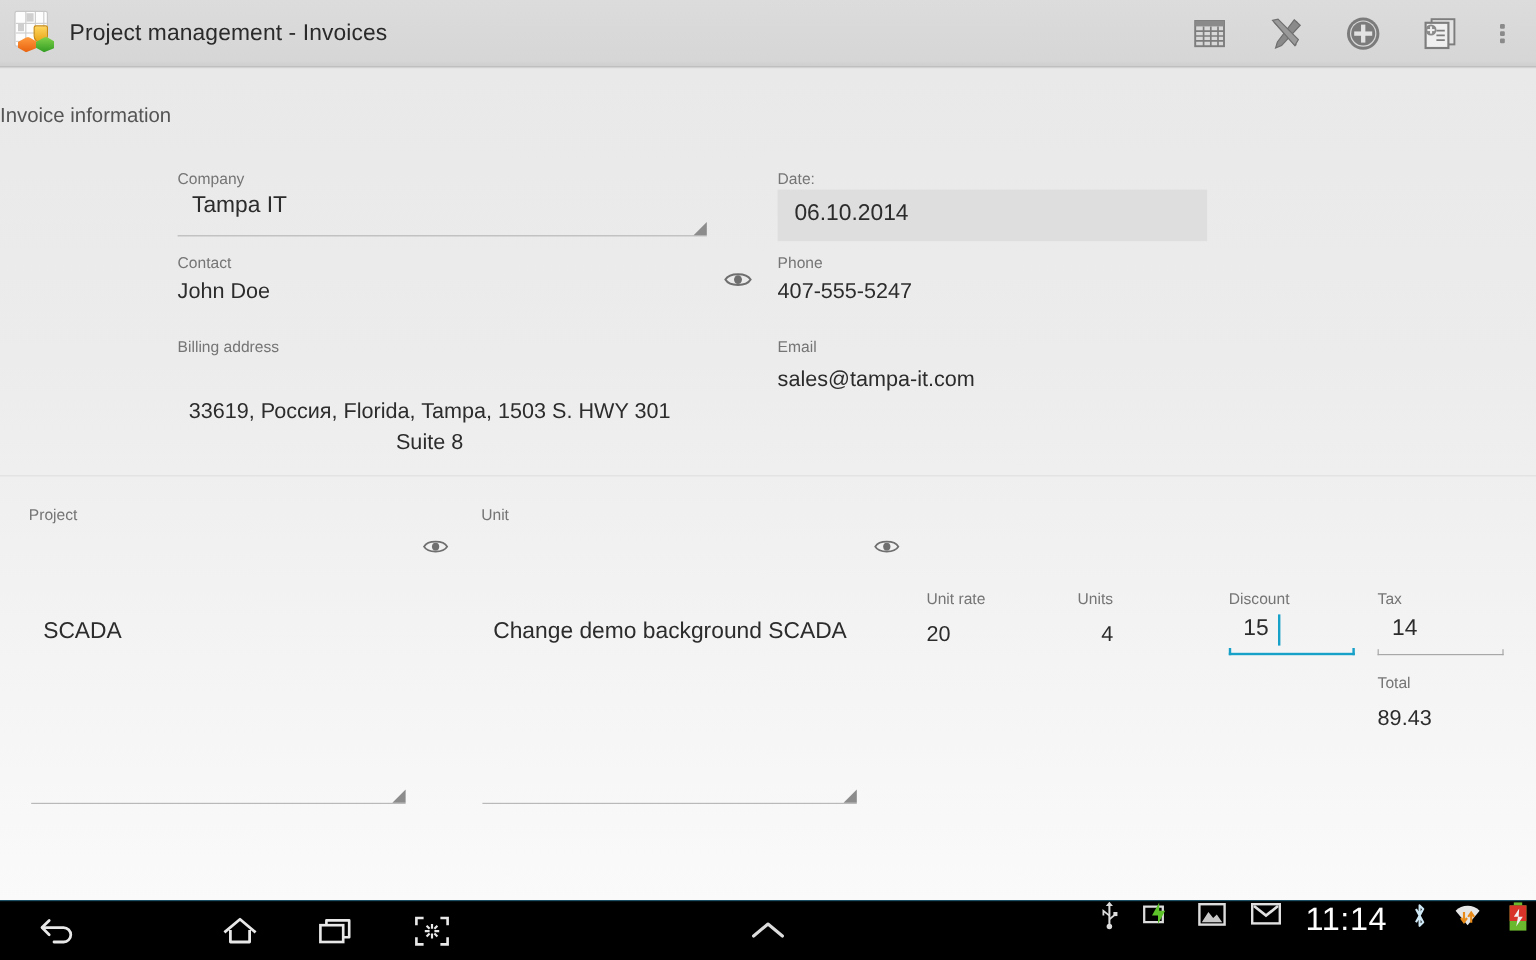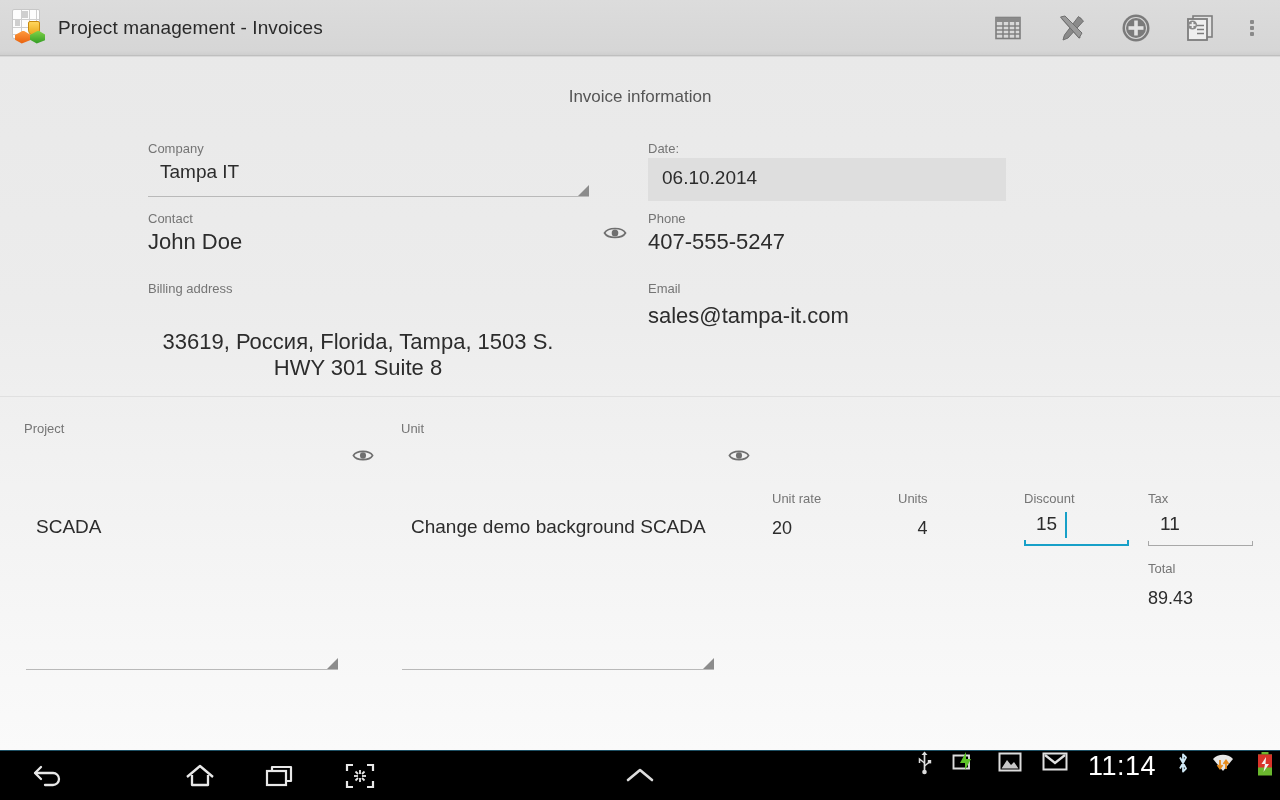--- a/index.html
+++ b/index.html
@@ -69,26 +69,26 @@
   .action-btn svg { display:block; }
   #overflow-btn { width: 40px; margin-right: 8px; }
   .dot { width:4px; height:4px; background:#8a8a8a; border-radius:1px; display:block; margin:2px auto; }
 
   
   #content {
     position: absolute; left:0; top:57px; width:1280px; height:693px;
     background: linear-gradient(to bottom, #e9e9e9 0%, #ececec 35%, #f2f2f2 62%, #f7f7f7 85%, #fafafa 100%);
   }
   #form-title {
-    position:absolute; left:0; top:30px; width:1280px; text-align:center;
+    position:absolute; left:0; top:30px; width:1280px; 
     font-size: 17px; color:#555;
   }
 
   .lbl { font-size: 13px; color: #757575; line-height: 16px; text-align: center; }
-  .val { font-size: 22px; color: #2c2c2c; line-height: 24px; }
+  .val { font-size: 18px; color: #2c2c2c; line-height: 24px; }
 
   
   #company-label   { position:absolute; left:148px; top:84px; }
   #company-spinner { position:absolute; left:148px; top:102px; width:441px; height:38px; cursor:pointer; }
   #company-value   { position:absolute; left:12px; top:2px; font-size:19px; color:#2c2c2c; }
   .spinner-line {
     position:absolute; left:0; bottom:0; width:100%; height:1px; background:#b9b9b9;
   }
   .spinner-tri {
     position:absolute; right:0; bottom:1px; width:0; height:0;
@@ -358,21 +358,21 @@
       <div id="discount-input-wrap">
         <span id="discount-value">15</span>
         <span id="discount-caret"></span>
         <span class="field-underline" id="discount-underline"></span>
       </div>
     </div>
 
     <div class="num-col" id="tax-col">
       <div class="num-lbl">Tax</div>
       <div id="tax-input-wrap">
-        <span id="tax-value">11</span>
+        <span id="tax-value">14</span>
         <span class="field-underline inactive" id="tax-underline"></span>
       </div>
     </div>
 
     <div class="num-col" id="total-col">
       <div class="num-lbl">Total</div>
       <div class="num-val">89.43</div>
     </div>
 
     <div id="pager-prev">

